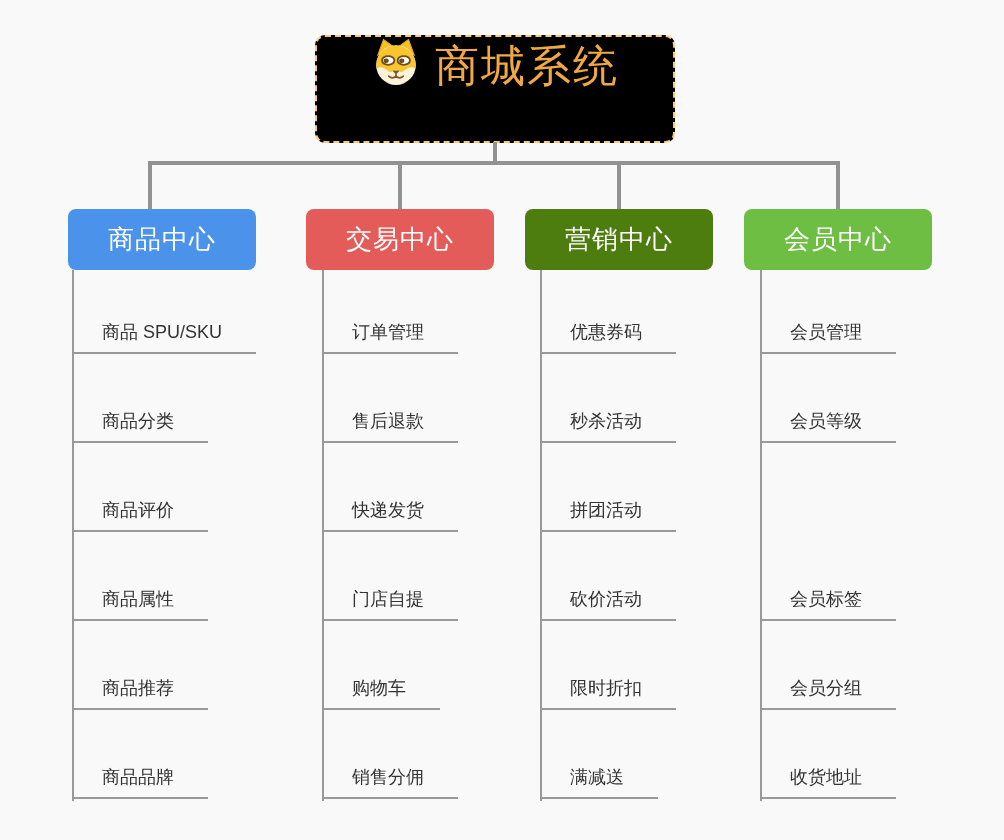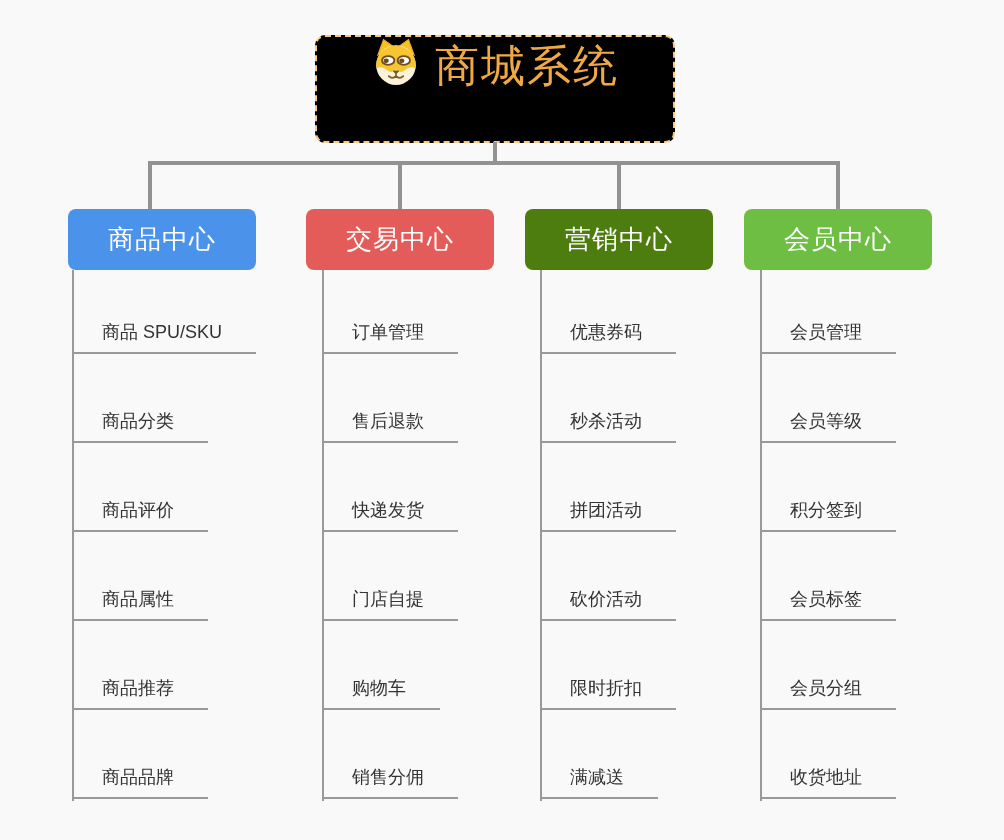--- a/index.html
+++ b/index.html
@@ -137,18 +137,17 @@
 
   <div class="leaf c2 r0">优惠券码</div>
   <div class="leaf c2 r1">秒杀活动</div>
   <div class="leaf c2 r2">拼团活动</div>
   <div class="leaf c2 r3">砍价活动</div>
   <div class="leaf c2 r4">限时折扣</div>
   <div class="leaf c2 r5">满减送</div>
 
   <div class="leaf c3 r0">会员管理</div>
   <div class="leaf c3 r1">会员等级</div>
-  <div class="leaf c3 r2">积分签到</div>
   <div class="leaf c3 r3">会员标签</div>
   <div class="leaf c3 r4">会员分组</div>
   <div class="leaf c3 r5">收货地址</div>
 
 </div>
 
 </body></html>

